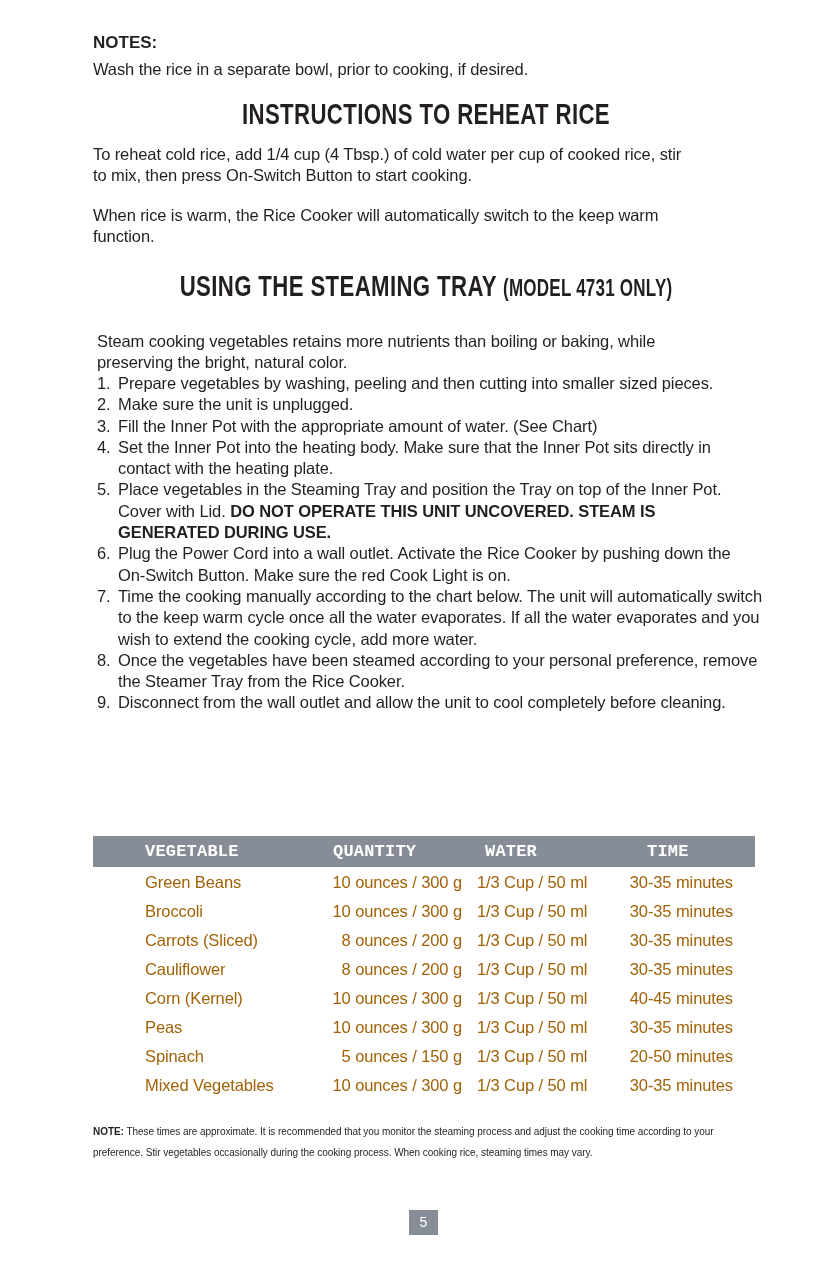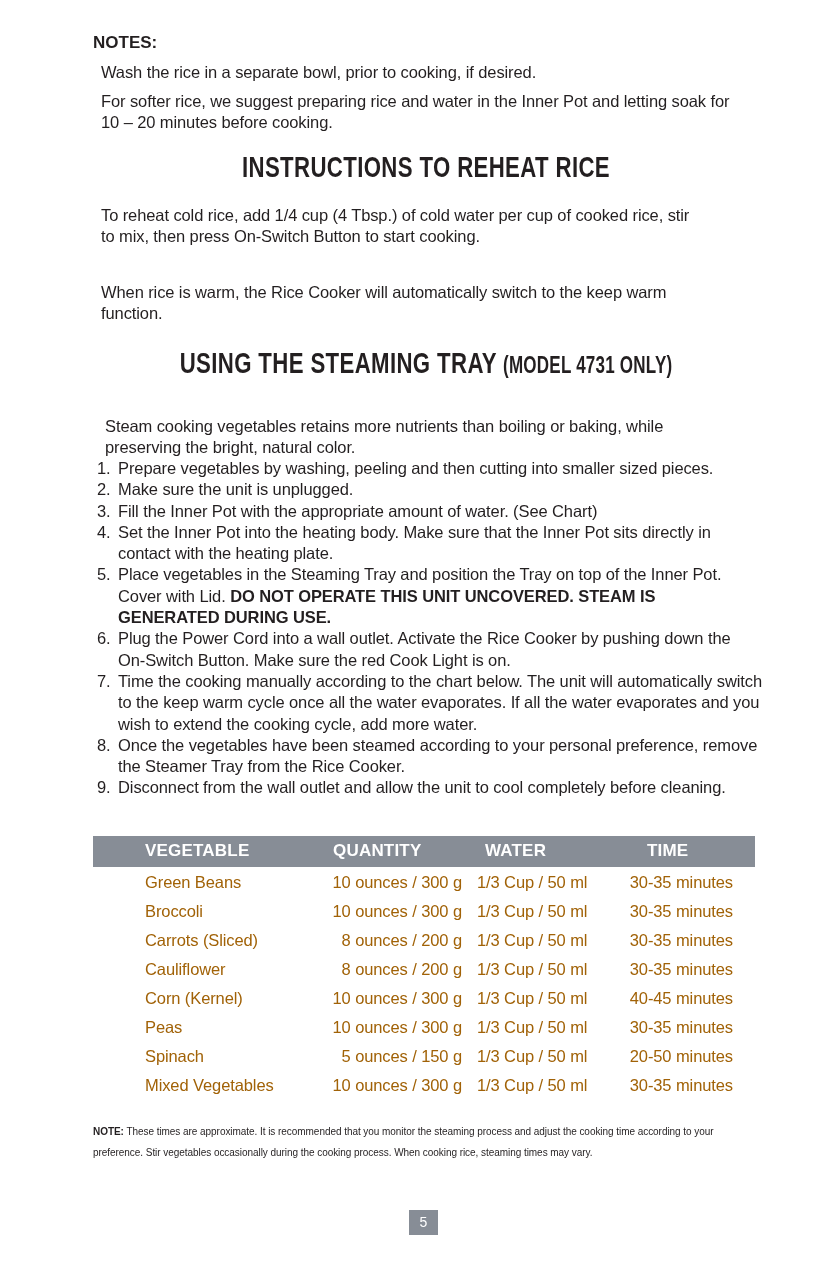--- a/index.html
+++ b/index.html
@@ -40,21 +40,21 @@
 
   .notes-label {
     font-size: 17px;
     font-weight: bold;
     line-height: 22px;
     margin: 0 0 5px 0;
     letter-spacing: 0px;
   }
 
   .para {
-    margin: 8px;
+    margin: 0;
   }
   .para.tight { line-height: 21px; }
 
   
   .display-heading {
     text-align: center;
     font-weight: bold;
     color: #231f20;
     font-family: "Liberation Sans Narrow", "Liberation Sans", "DejaVu Sans Condensed", sans-serif;
     transform: scaleX(0.74);
@@ -115,20 +115,21 @@
   table.veg thead th {
     background: #878d96;
     color: #ffffff;
     font-size: 17px;
     font-weight: bold;
     letter-spacing: 0.2px;
     text-align: left;
     padding: 5px 0 6px 0;
     height: 20px;
     vertical-align: middle;
+    font-family: Liberation Mono, monospace;
   }
   table.veg thead th.c-veg { padding-left: 52px; }
   table.veg thead th.c-qty { padding-left: 12px; }
   table.veg thead th.c-wat { padding-left: 12px; }
   table.veg thead th.c-tim { padding-left: 32px; }
 
   table.veg tbody td {
     font-size: 16.5px;
     line-height: 20px;
     padding: 4.5px 0 4.6px 0;
@@ -176,21 +177,20 @@
 </style>
 </head>
 <body>
 
 <div class="page">
 
   <div class="content">
 
     <div class="notes-label">NOTES:</div>
     <div class="btext para tight">Wash the rice in a separate bowl, prior to cooking, if desired.</div>
-    <div class="btext para tight">For softer rice, we suggest preparing rice and water in the Inner Pot and letting soak for 10 – 20 minutes before cooking.</div>
 
     <div class="display-heading heading-1">INSTRUCTIONS TO REHEAT RICE</div>
 
     <div style="height:13px"></div>
     <div class="btext para tight" style="width:600px">To reheat cold rice, add 1/4 cup (4 Tbsp.) of cold water per cup of cooked rice, stir to mix, then press On-Switch Button to start cooking.</div>
     <div style="height:19px"></div>
     <div class="btext para tight" style="width:600px">When rice is warm, the Rice Cooker will automatically switch to the keep warm function.</div>
 
     <div class="display-heading heading-2"><span>USING THE STEAMING TRAY </span><span class="sub">(MODEL 4731 ONLY)</span></div>
 

